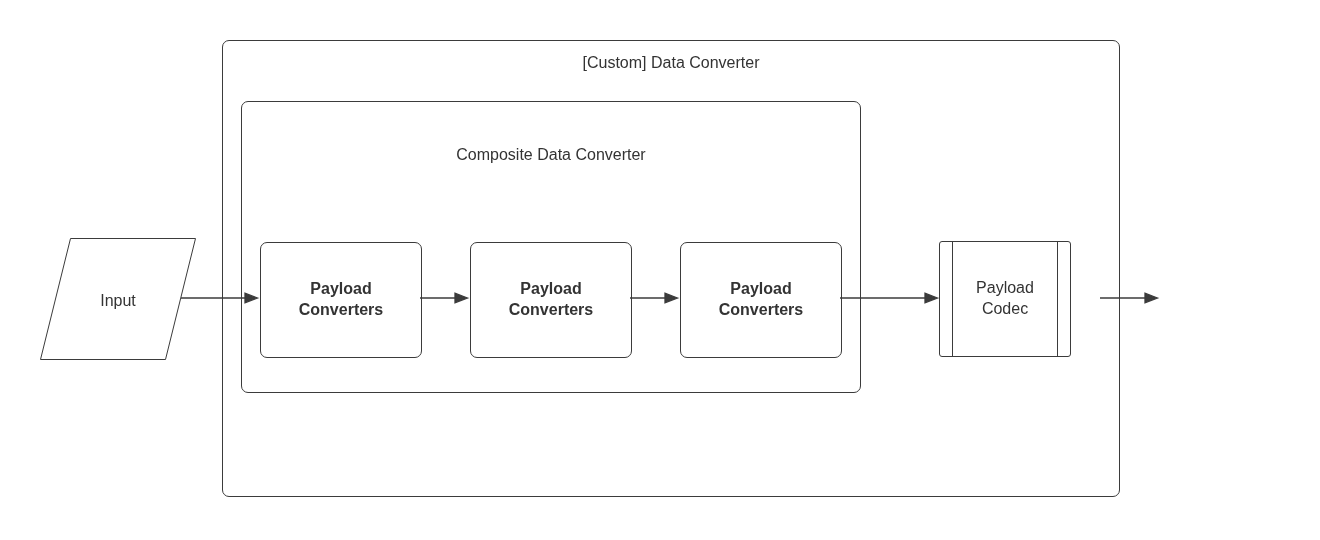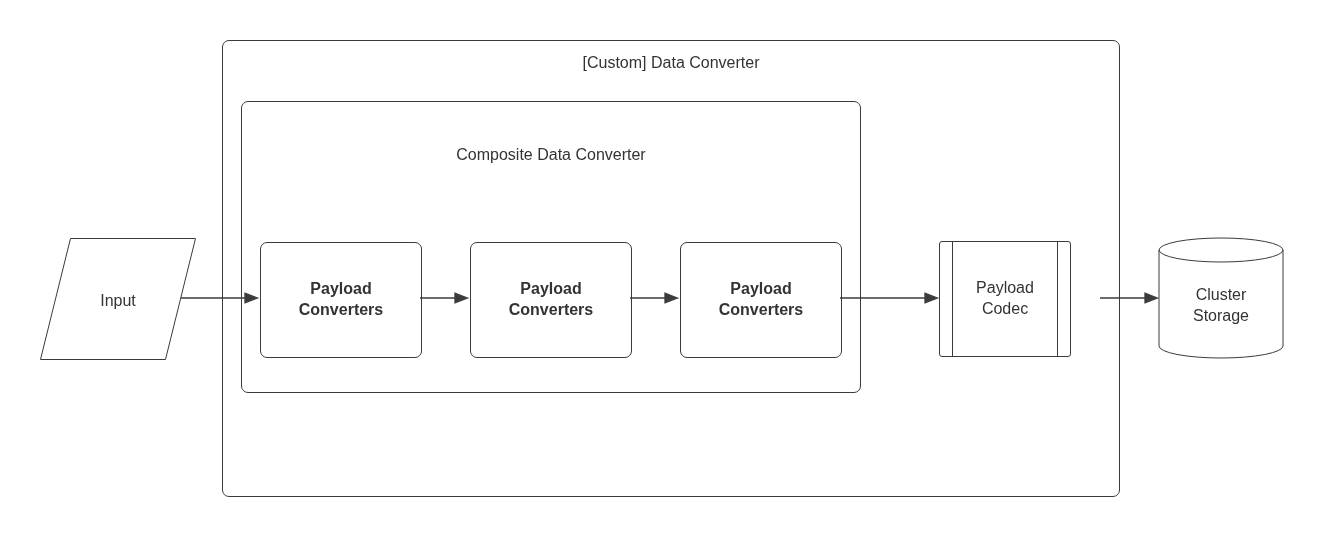--- a/index.html
+++ b/index.html
@@ -103,29 +103,20 @@
 
     <div class="box" style="left:716px; top:200px; width:132px; height:116px; border-radius:3px;">
       <span class="codec-bar left"></span>
       <span class="codec-bar right"></span>
       <div class="node-label">
         <span class="wrap80">Payload Codec</span>
       </div>
     </div>
   </div>
 
-  <div class="shape" style="left:1158px; top:237px; width:126px; height:122px;">
-    <svg width="126" height="122" viewBox="0 0 126 122">
-      <path d="M1,13 a62,12 0 0 1 124,0 v96 a62,12 0 0 1 -124,0 z" fill="#ffffff" stroke="#3b3b3b" stroke-width="1"></path>
-      <path d="M1,13 a62,12 0 0 0 124,0" fill="none" stroke="#3b3b3b" stroke-width="1"></path>
-    </svg>
-    <div class="node-label cyl-label">
-      <span class="wrap80">Cluster Storage</span>
-    </div>
-  </div>
 
   <svg class="arrows" width="1320" height="540" viewBox="0 0 1320 540">
     <g stroke="#3b3b3b" stroke-width="1.3" fill="#3b3b3b">
       <g>
         <line x1="181" y1="298" x2="245" y2="298"></line>
         <polygon points="257.5,298 245,293.2 245,302.8"></polygon>
       </g>
       <g>
         <line x1="420" y1="298" x2="455" y2="298"></line>
         <polygon points="467.5,298 455,293.2 455,302.8"></polygon>

